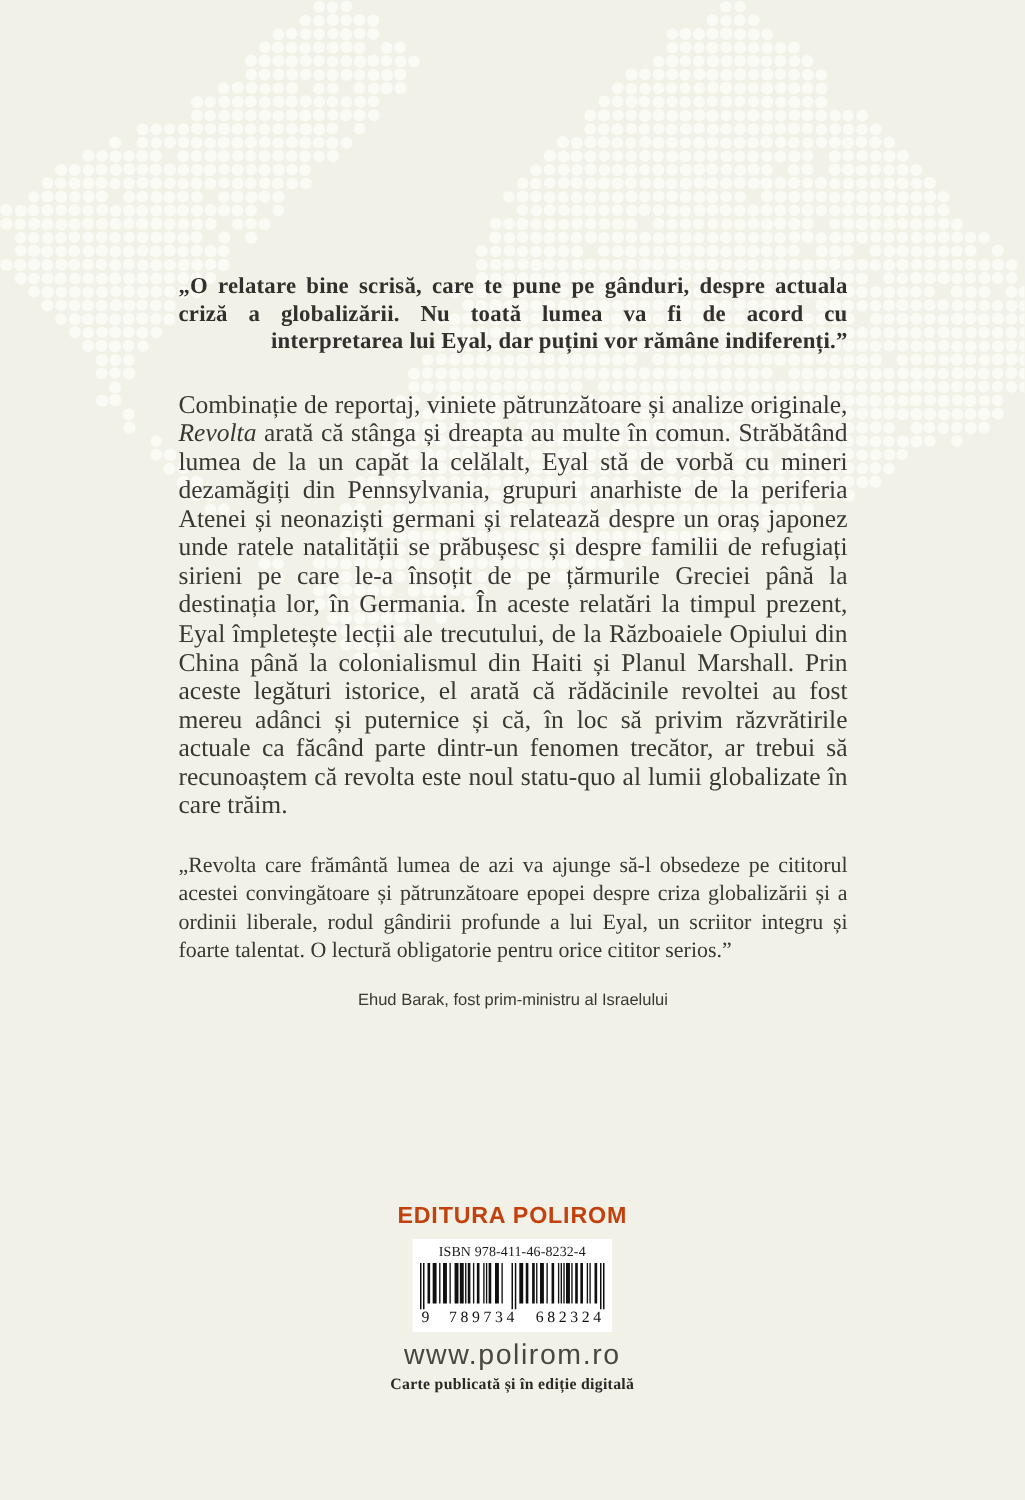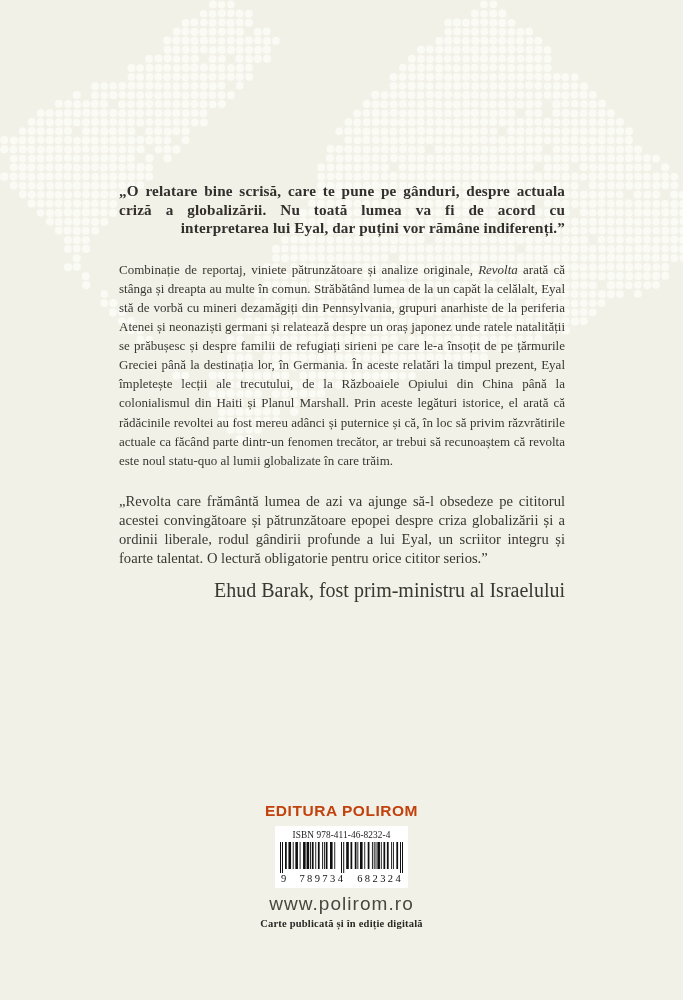--- a/index.html
+++ b/index.html
@@ -70,21 +70,21 @@
     font-size: 15.2px;
     line-height: 18.6px;
     color: #332f2c;
     text-align: right;
     margin: 0;
   }
   .attrib-top .ital { font-style: italic; }
 
   .body-par {
     font-family: "Liberation Serif", serif;
-    font-size: 13px;
+    font-size: 17px;
     line-height: 19.1px;
     color: #3a3632;
     text-align: justify;
     margin: 0;
     margin-top: 22px;
   }
   .body-par .ital { font-style: italic; }
   .body-par.no-just-last { text-align-last: left; }
 
   .quote-bot {
@@ -92,25 +92,25 @@
     font-size: 14.6px;
     line-height: 19.1px;
     color: #3a3632;
     text-align: justify;
     text-align-last: left;
     margin: 0;
     margin-top: 22px;
   }
 
   .attrib-bot {
-    font-family: Liberation Serif, serif;
-    font-size: 20px;
+    font-family: Liberation Sans, sans-serif;
+    font-size: 11px;
     line-height: 19.1px;
     color: #3a3632;
-    text-align: right;
+    text-align: center;
     margin: 0;
     margin-top: 13px;
   }
 
   
   #footer {
     position: absolute;
     left: 0;
     top: 802px;
     width: 683px;

